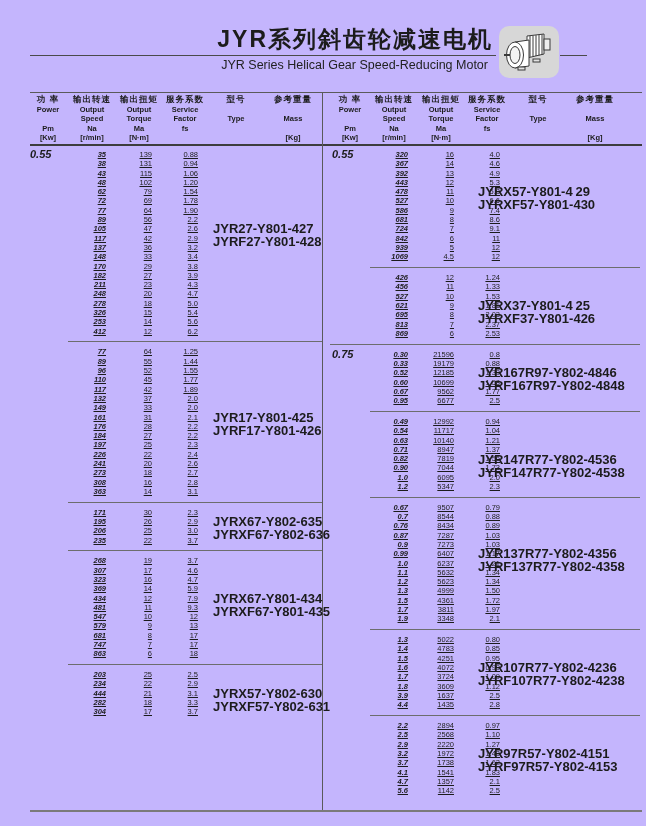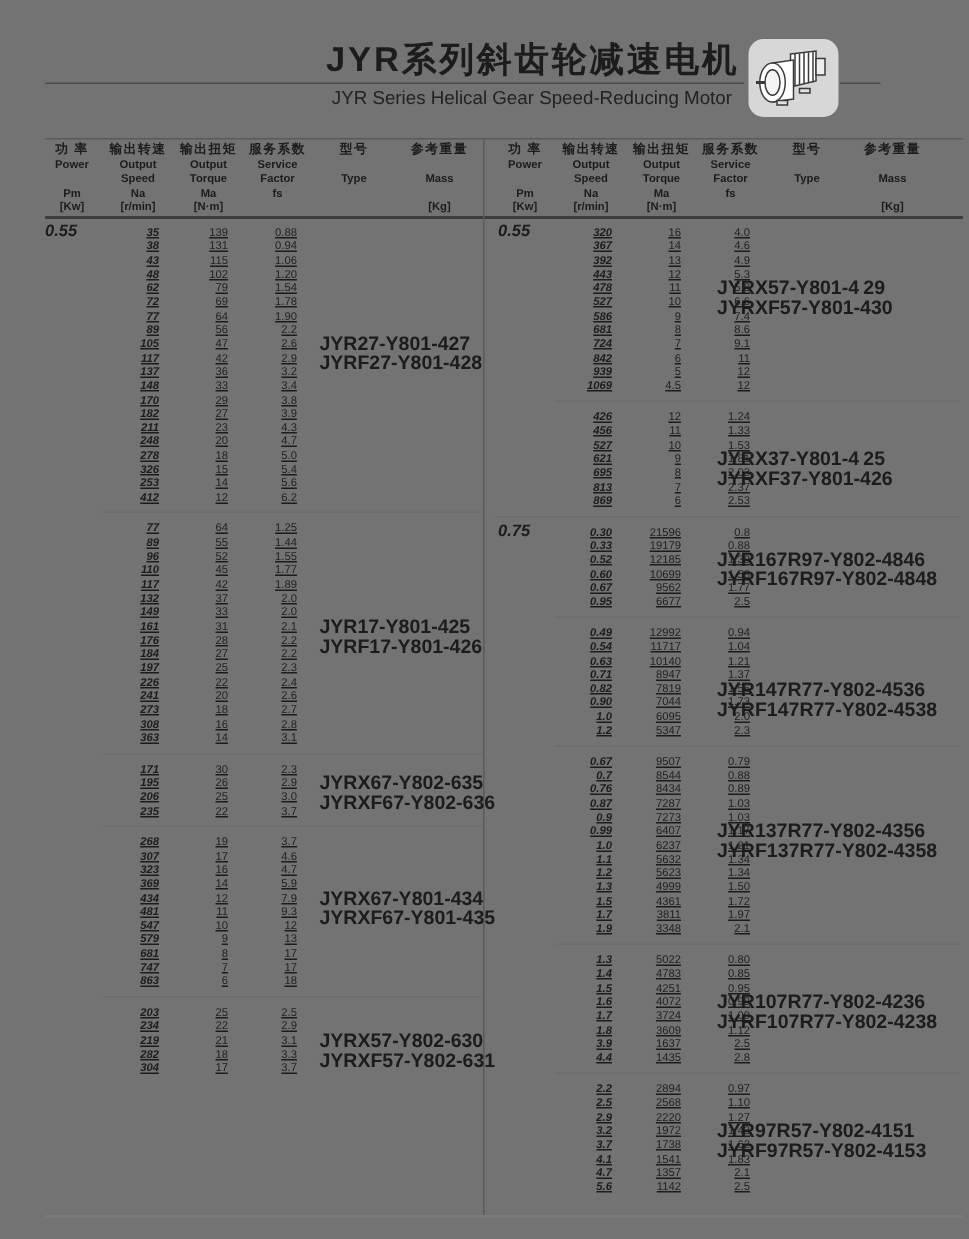--- a/index.html
+++ b/index.html
@@ -1,16 +1,16 @@
 <!DOCTYPE html>
 <html><head>
 <meta charset="utf-8">
 <style>
   html,body{margin:0;padding:0;background:#fff;}
-  .page{position:relative;width:646px;height:826px;background:#737373;overflow:hidden;
+  .page{position:relative;width:646px;height:826px;background:#c4b5fd;overflow:hidden;
         font-family:"Liberation Sans","DejaVu Sans",sans-serif;color:#1c1c1c;}
   
   .title-zh{position:absolute;top:24px;left:140px;width:353px;text-align:right;
             font-size:23px;font-weight:bold;letter-spacing:2px;white-space:nowrap;}
   .title-en{position:absolute;top:58px;left:140px;width:348px;text-align:right;
             font-size:12.5px;color:#222;white-space:nowrap;}
   .title-rule{position:absolute;top:55px;left:30px;width:466px;height:1px;background:#4a4a4a;}
   .title-rule2{position:absolute;top:55px;left:560px;width:27px;height:1px;background:#4a4a4a;}
   .motor-box{position:absolute;top:26px;left:499px;width:60px;height:52px;background:#d7d7d7;
              border-radius:10px;display:flex;align-items:center;justify-content:center;}
@@ -494,21 +494,21 @@
             <span class="c-speed">203</span>
             <span class="c-torque">25</span>
             <span class="c-fs">2.5</span>
           </div>
           <div class="row">
             <span class="c-speed">234</span>
             <span class="c-torque">22</span>
             <span class="c-fs">2.9</span>
           </div>
           <div class="row">
-            <span class="c-speed">219</span>
+            <span class="c-speed">444</span>
             <span class="c-torque">21</span>
             <span class="c-fs">3.1</span>
           </div>
           <div class="row">
             <span class="c-speed">282</span>
             <span class="c-torque">18</span>
             <span class="c-fs">3.3</span>
           </div>
           <div class="row">
             <span class="c-speed">304</span>

